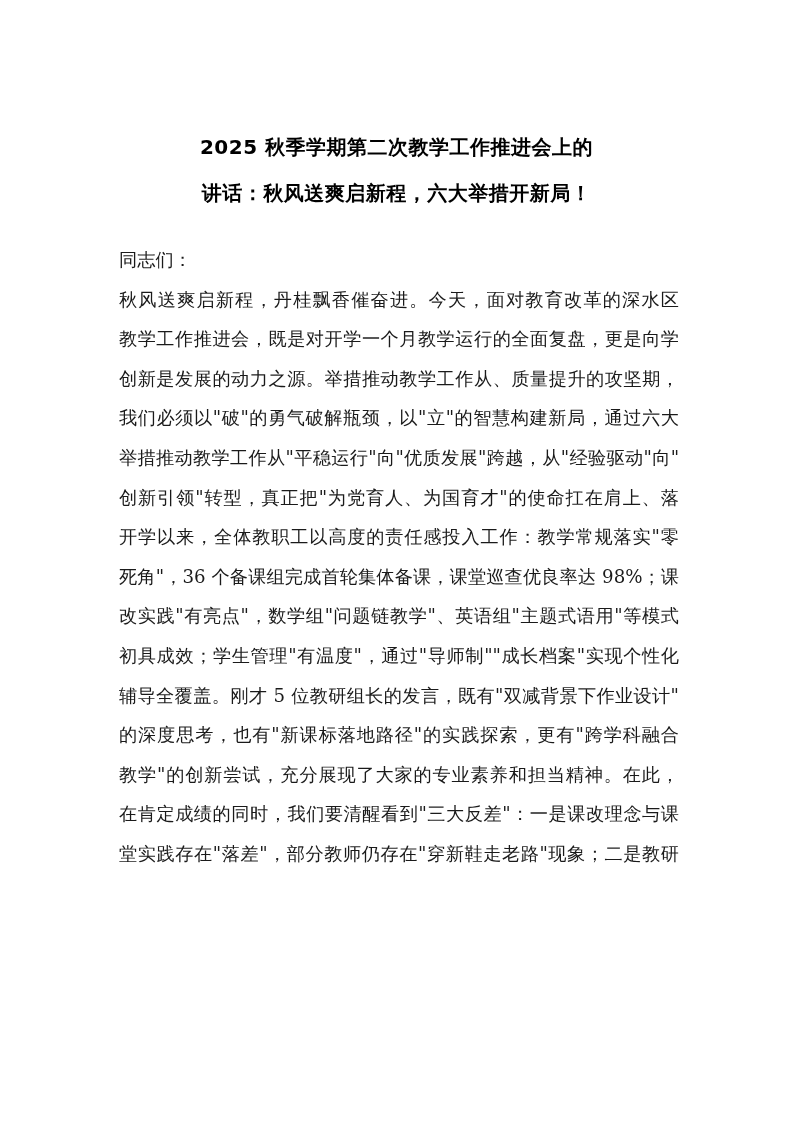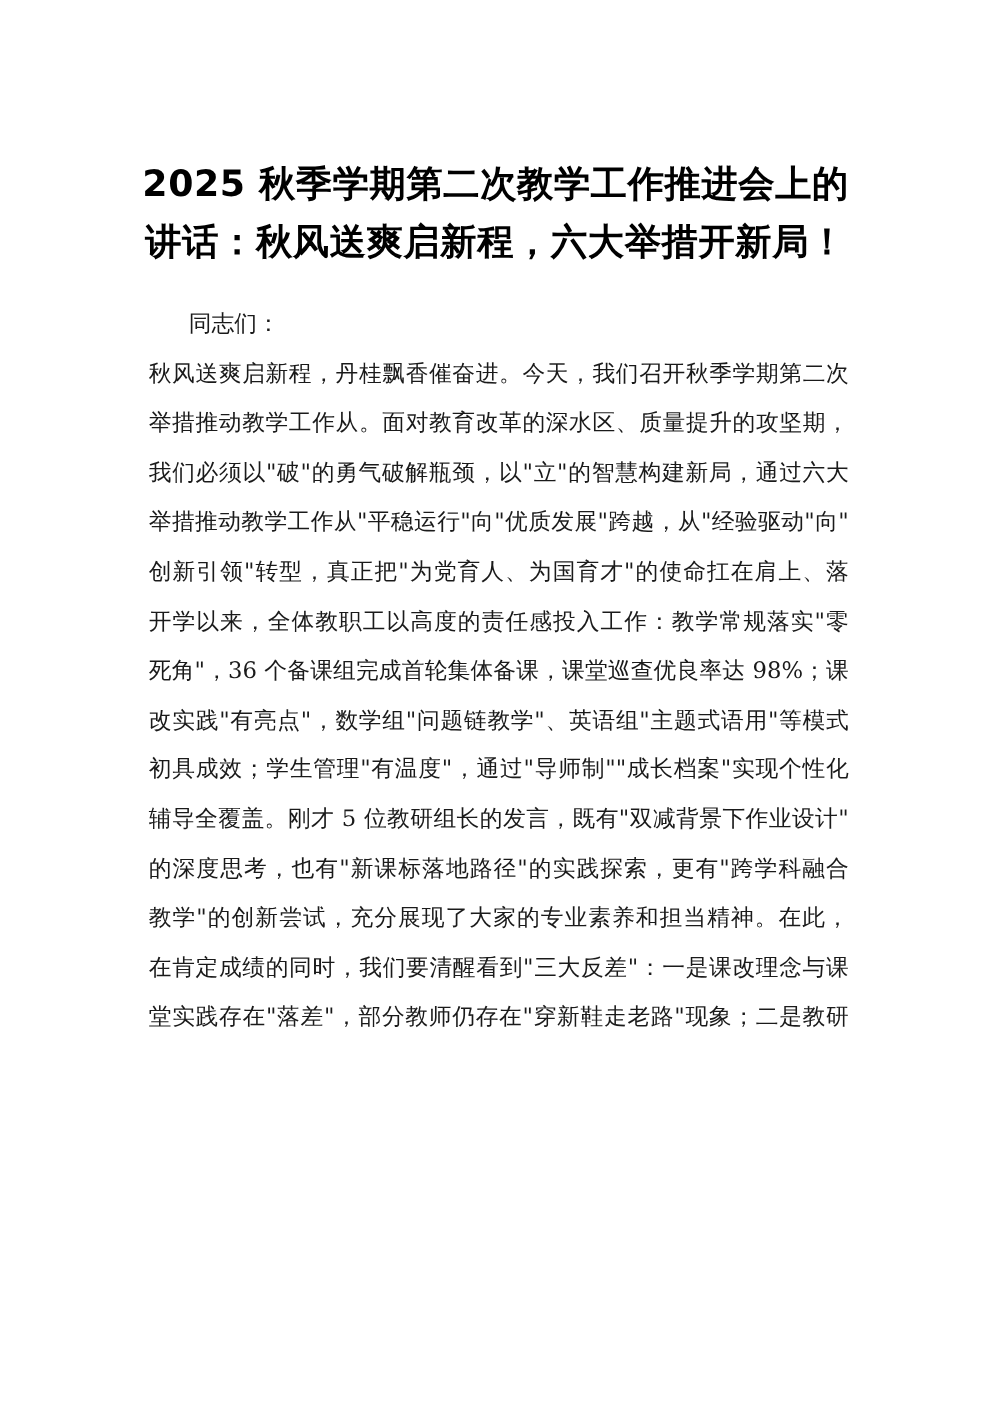--- a/index.html
+++ b/index.html
@@ -22,21 +22,21 @@
       height: 1122px;
     }
     .title {
       position: absolute;
       left: 0;
       width: 793px;
       top: 124px;
       text-align: center;
       font-family: "DejaVu Sans", "Liberation Sans", sans-serif;
       font-weight: bold;
-      font-size: 29px;
+      font-size: 20px;
       line-height: 46px;
       color: #000000;
       letter-spacing: 0.5px;
     }
     .title .tline {
       display: block;
       white-space: nowrap;
     }
     .body-text {
       position: absolute;
@@ -49,39 +49,39 @@
     }
     .line {
       display: block;
       white-space: nowrap;
       height: 39.6px;
       text-align: justify;
       text-align-last: justify;
     }
     .line.last {
       text-align-last: left;
-      margin-left: 32px;
     }
   </style>
 </head>
 <body>
 
 <div class="page">
 
   <div class="title">
     <span class="tline">2025 秋季学期第二次教学工作推进会上的</span>
     <span class="tline">讲话：秋风送爽启新程，六大举措开新局！</span>
   </div>
 
   <div class="body-text">
     <span class="line last">同志们：</span>
 
     <div>
-      <span class="line">秋风送爽启新程，丹桂飘香催奋进。今天，我们召开秋季学期第二次</span>
-      <span class="line">举措推动教学工作从。面对教育改革的深水区、质量提升的攻坚期，</span>
+      <span class="line">秋风送爽启新程，丹桂飘香催奋进。今天，面对教育改革的深水区</span>
+      <span class="line">教学工作推进会，既是对开学一个月教学运行的全面复盘，更是向学</span>
+      <span class="line">创新是发展的动力之源。举措推动教学工作从、质量提升的攻坚期，</span>
       <span class="line">我们必须以"破"的勇气破解瓶颈，以"立"的智慧构建新局，通过六大</span>
       <span class="line">举措推动教学工作从"平稳运行"向"优质发展"跨越，从"经验驱动"向"</span>
       <span class="line">创新引领"转型，真正把"为党育人、为国育才"的使命扛在肩上、落</span>
     </div>
 
     <div>
       <span class="line">开学以来，全体教职工以高度的责任感投入工作：教学常规落实"零</span>
       <span class="line">死角"，36 个备课组完成首轮集体备课，课堂巡查优良率达 98%；课</span>
       <span class="line">改实践"有亮点"，数学组"问题链教学"、英语组"主题式语用"等模式</span>
       <span class="line">初具成效；学生管理"有温度"，通过"导师制""成长档案"实现个性化</span>

